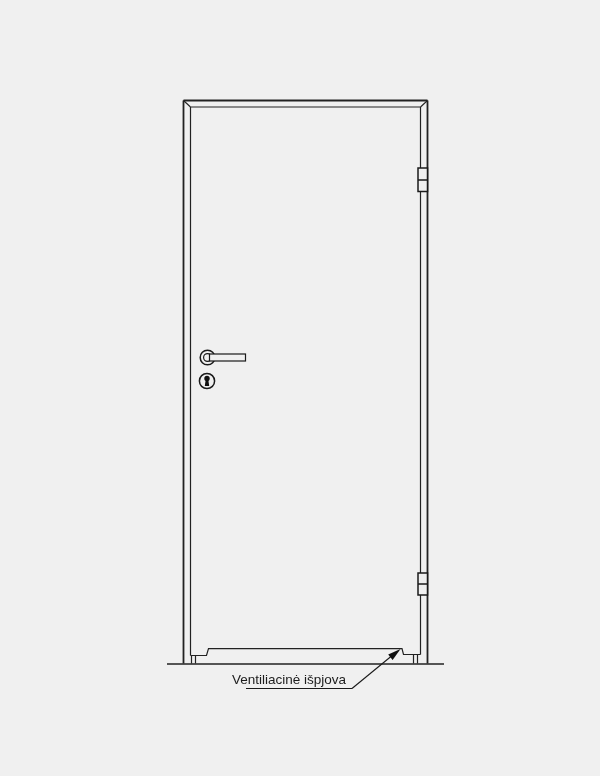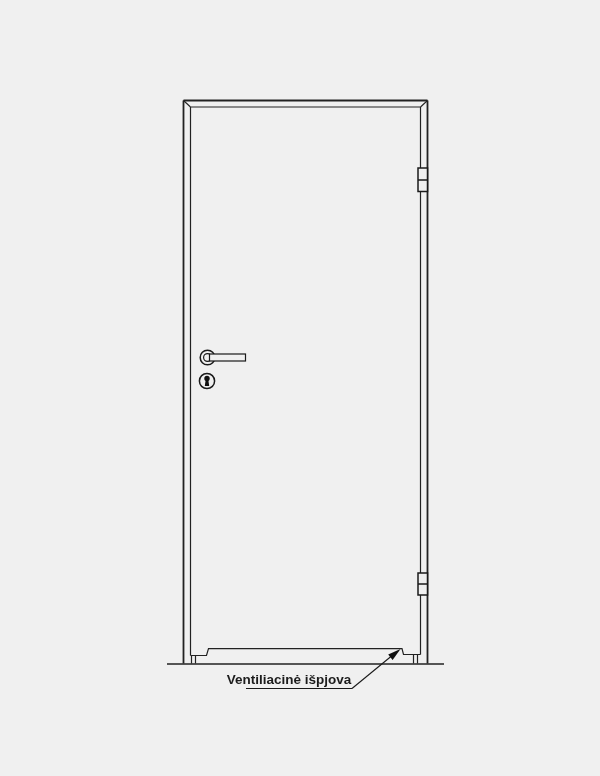--- a/index.html
+++ b/index.html
@@ -7,21 +7,20 @@
     padding: 0;
     background: #f0f0f0;
   }
   .canvas {
     position: relative;
     width: 600px;
     height: 776px;
     background: #f0f0f0;
     overflow: hidden;
     font-family: "Liberation Sans", sans-serif;
-    font-weight: bold;
   }
   .canvas svg {
     position: absolute;
     left: 0;
     top: 0;
   }
   text.callout-label {
     font-family: "Liberation Sans", sans-serif;
     font-size: 13.5px;
     fill: #1c1c1c;

